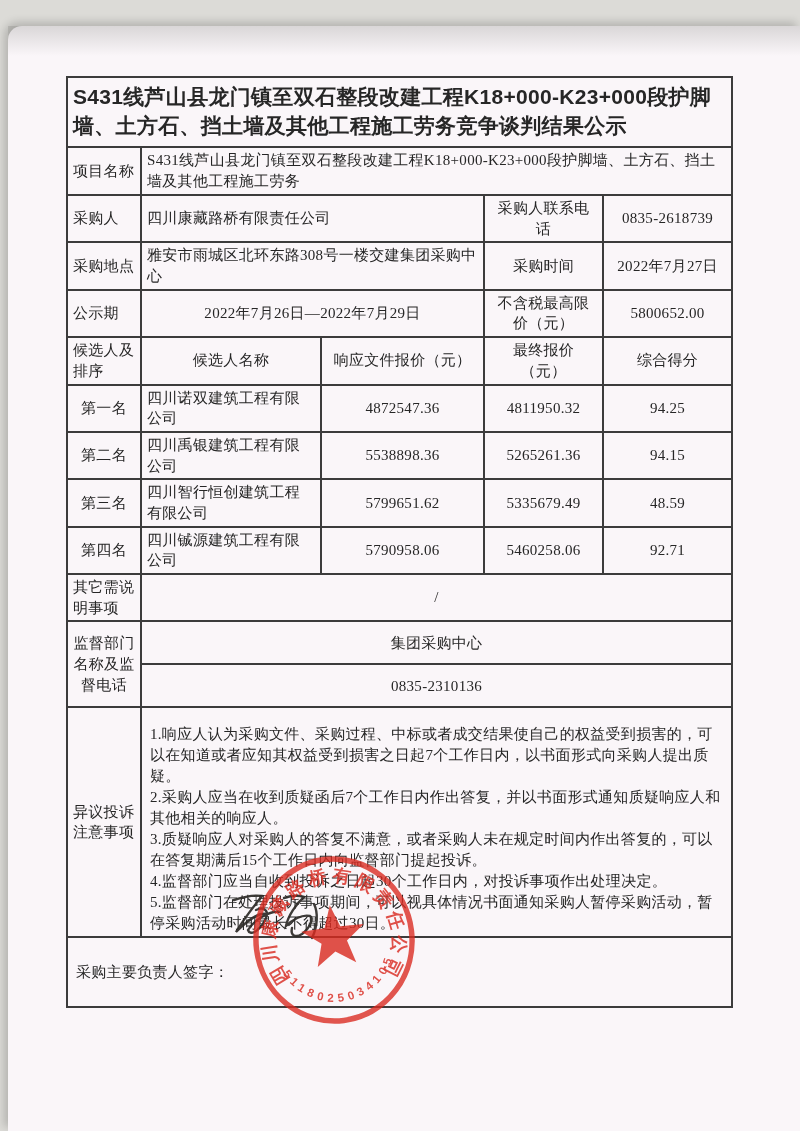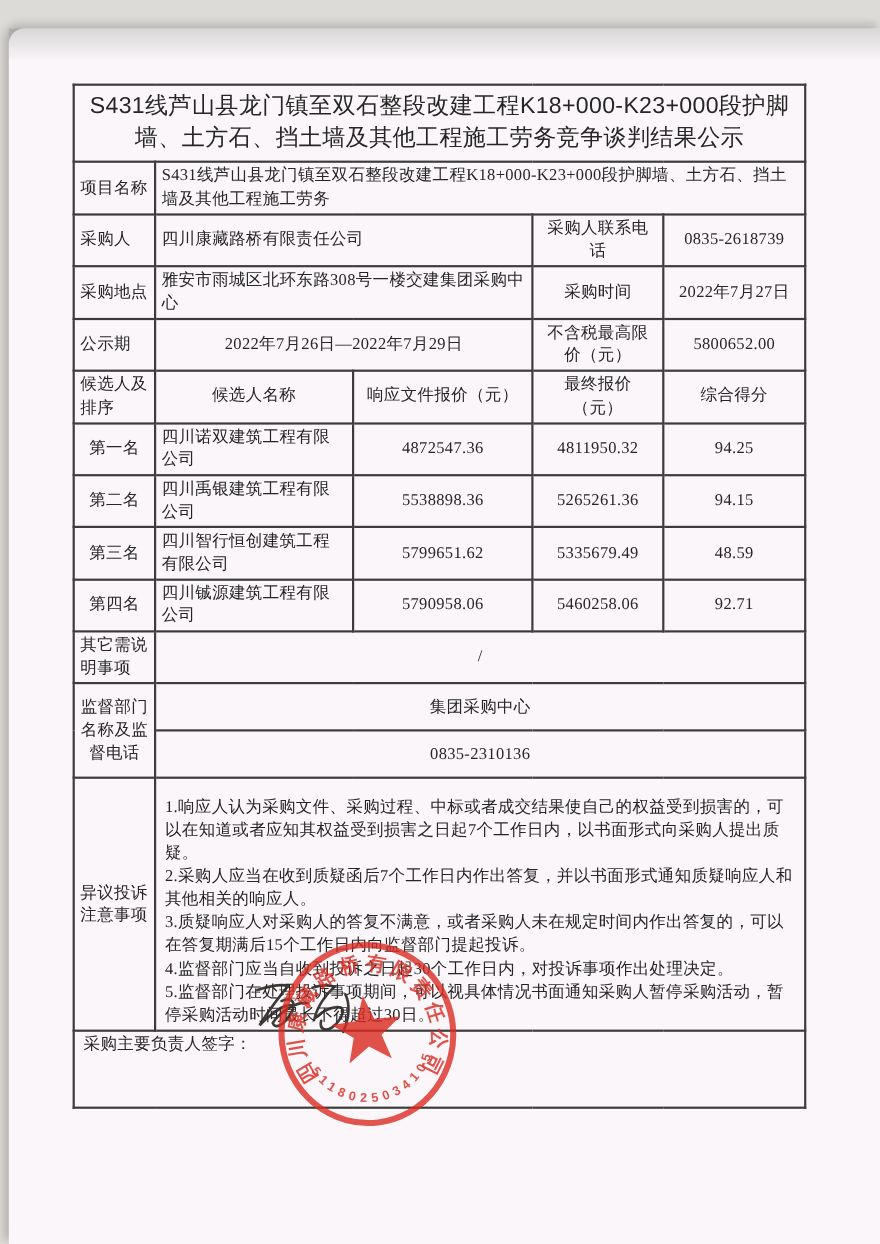--- a/index.html
+++ b/index.html
@@ -31,44 +31,44 @@
   }
   table.doc td {
     border:2px solid #3c3c3c;
     padding:2px 5px;
     vertical-align:middle;
     line-height:1.38;
     letter-spacing:0.3px;
   }
   td.title-cell {
     height:70px;
-    text-align:center;
+    text-align:left;
     font-family:"Liberation Sans","DejaVu Sans",sans-serif;
-    font-weight:normal;
+    font-weight:bold;
     font-size:21px;
     line-height:1.55;
     letter-spacing:0.5px;
     padding:4px 14px;
   }
   td.lbl { text-align:left; padding-left:6px;border-radius:13px; }
   td.lbl-c { text-align:center; }
   td.val-l { text-align:left; padding-left:8px;margin-top:40px; }
   td.val-c { text-align:center; }
   tr.r-project td { height:48px; }
   tr.r-purchaser td { height:44px; }
   tr.r-location td { height:46px; }
   tr.r-publicity td { height:47px; }
   tr.r-chead td { height:42px; text-align:center; }
   tr.r-cand td { height:45px; }
   tr.r-other td { height:43px; }
   tr.r-sup td { height:43px; }
   tr.r-notice td { height:191px; vertical-align:top; }
   tr.r-sign td { height:70px; }
   .notice-body { padding:14px 3px 0 3px; line-height:21px; }
-  .sign-cell-inner { display:flex; height:100%; padding-left:3px; }
+  .sign-cell-inner { display:flex; align-items:center; height:100%; padding-left:3px; }
   
   .stamp-wrap {
     position:absolute; left:214px; top:802px; width:224px; height:224px;
     transform:rotate(-7deg);
     opacity:0.88;
     pointer-events:none;
   }
   .sig-wrap {
     position:absolute; left:218px; top:860px; width:110px; height:62px;
     pointer-events:none;

